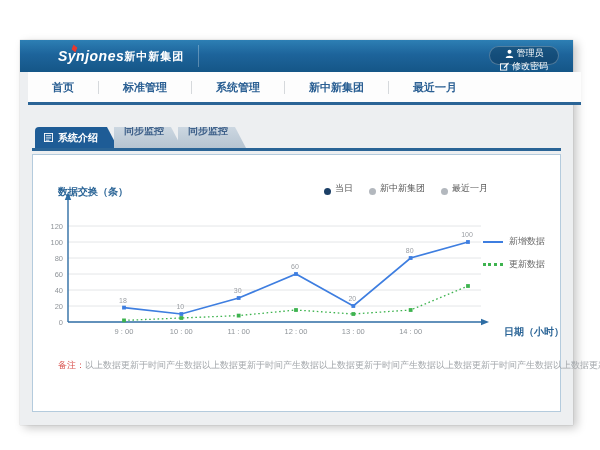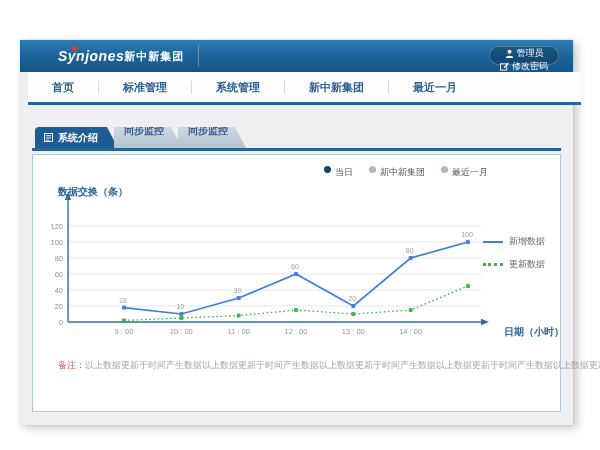--- a/index.html
+++ b/index.html
@@ -39,21 +39,21 @@
   .tab { height:21px; display:flex; align-items:center; font-size:10px; font-weight:bold; cursor:pointer;
          padding:0 18px 13px 10px; clip-path:polygon(0 0, calc(100% - 11px) 0, 100% 100%, 0 100%); }
   .tab.active { background:#1e5c96; color:#fff; border-radius:4px 0 0 0; padding:0 20px 0 9px; }
   .tab.inactive { background:linear-gradient(#ccd7e1,#b6c4d1); color:#3f618a; margin-left:-4px; }
   .tab .tab-icon { margin-right:5px; display:flex; }
 
   .panel { position:absolute; left:12px; right:12px; top:49px; height:258px; background:#fff; border:1px solid #b4cbdd; }
 
   
   .range-row { position:absolute; top:11px; right:72px; display:flex; align-items:center; gap:16px; }
-  .range-opt { display:flex; align-items:flex-start; gap:4px; font-size:9px; color:#555; cursor:pointer; }
+  .range-opt { display:flex; align-items:flex-end; gap:4px; font-size:9px; color:#555; cursor:pointer;margin-top:16px; }
   .radio-dot { width:7px; height:7px; border-radius:50%; }
   .radio-dot.sel { background:#1c3f66; }
   .radio-dot.unsel { background:#b3b8be; }
 
   .chart-svg { position:absolute; left:0; top:26px; }
 
   
   .series-legend { position:absolute; top:80px; right:5px; width:72px; }
   .lg-row { display:flex; align-items:center; gap:6px; margin-bottom:10px; cursor:default; }
   .lg-swatch { width:20px; height:0; border-top-width:2px; }

